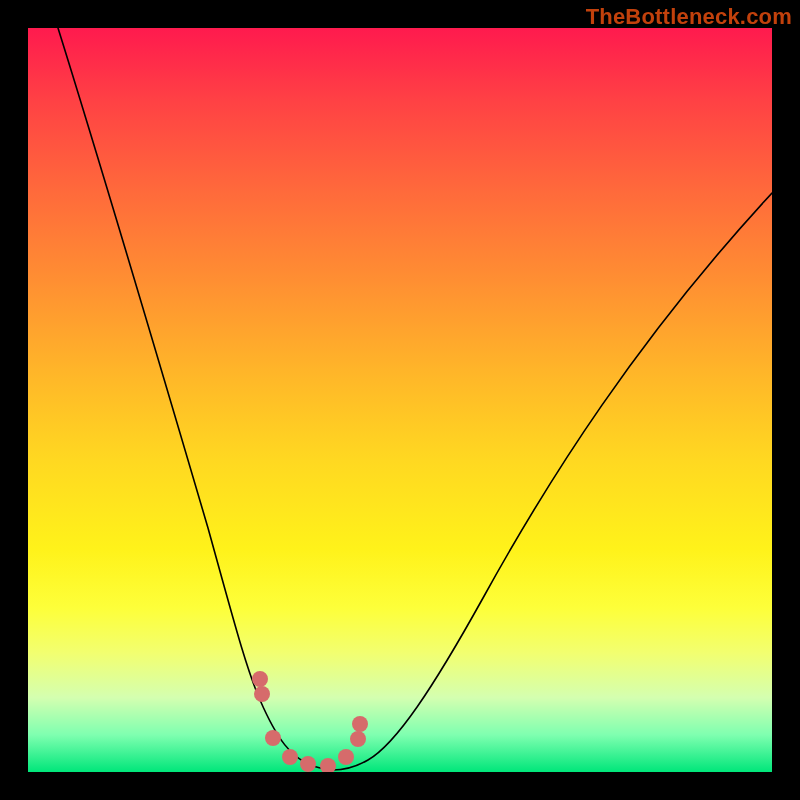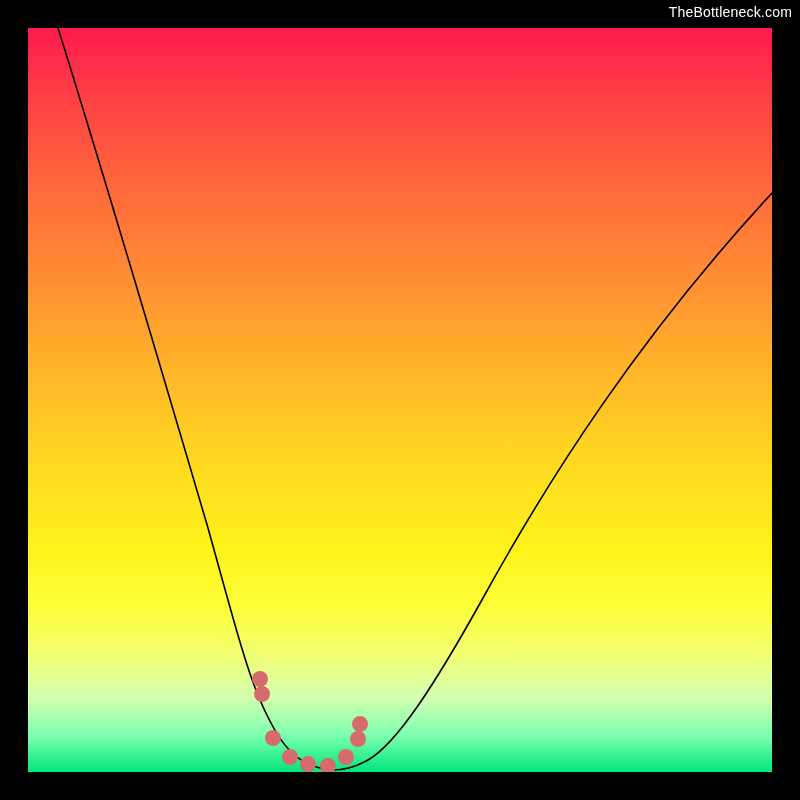--- a/index.html
+++ b/index.html
@@ -47,23 +47,23 @@
     stroke-width: 1.6;
     stroke-linecap: round;
   }
   .beads circle {
     fill: #d66b6b;
   }
   .watermark {
     position: absolute;
     top: 4px;
     right: 8px;
-    color: #ffffff;
-    font-size: 14px;
-    font-weight: 400;
+    color: #c2410c;
+    font-size: 22px;
+    font-weight: 700;
     letter-spacing: 0.2px;
   }
 </style>
 </head>
 <body>
 
 <div class="frame">
   <svg class="curve" viewBox="0 0 744 744" preserveAspectRatio="none">
     <path class="line" d="M 30 0
          C 80 160, 130 330, 180 500

